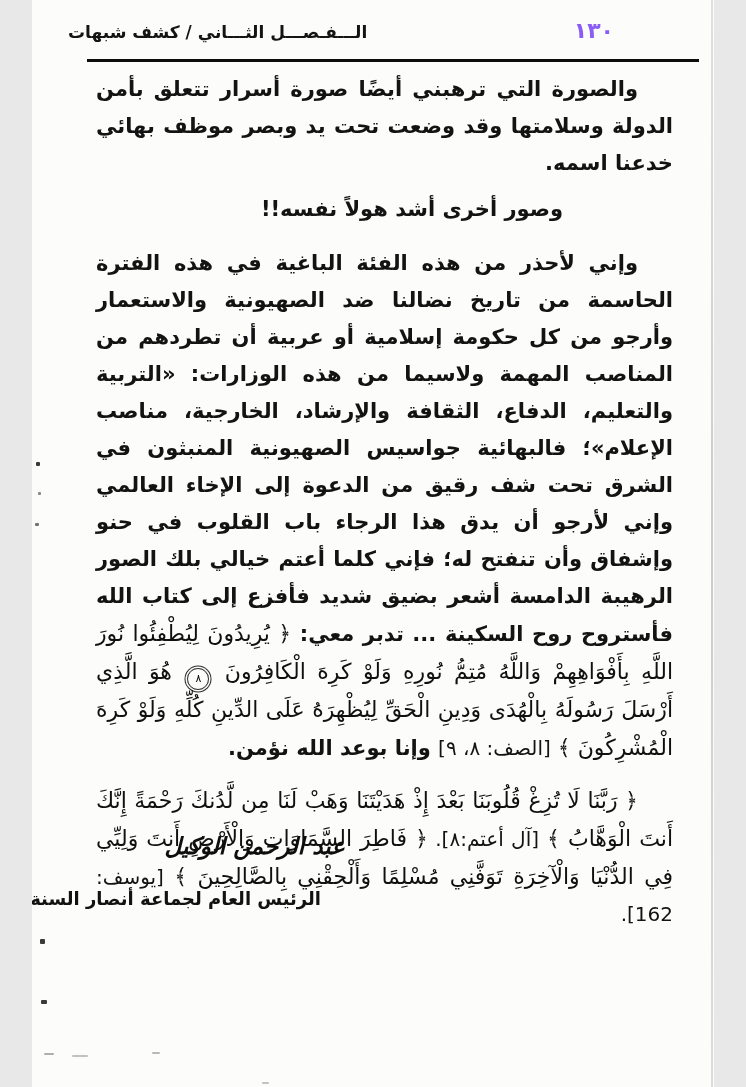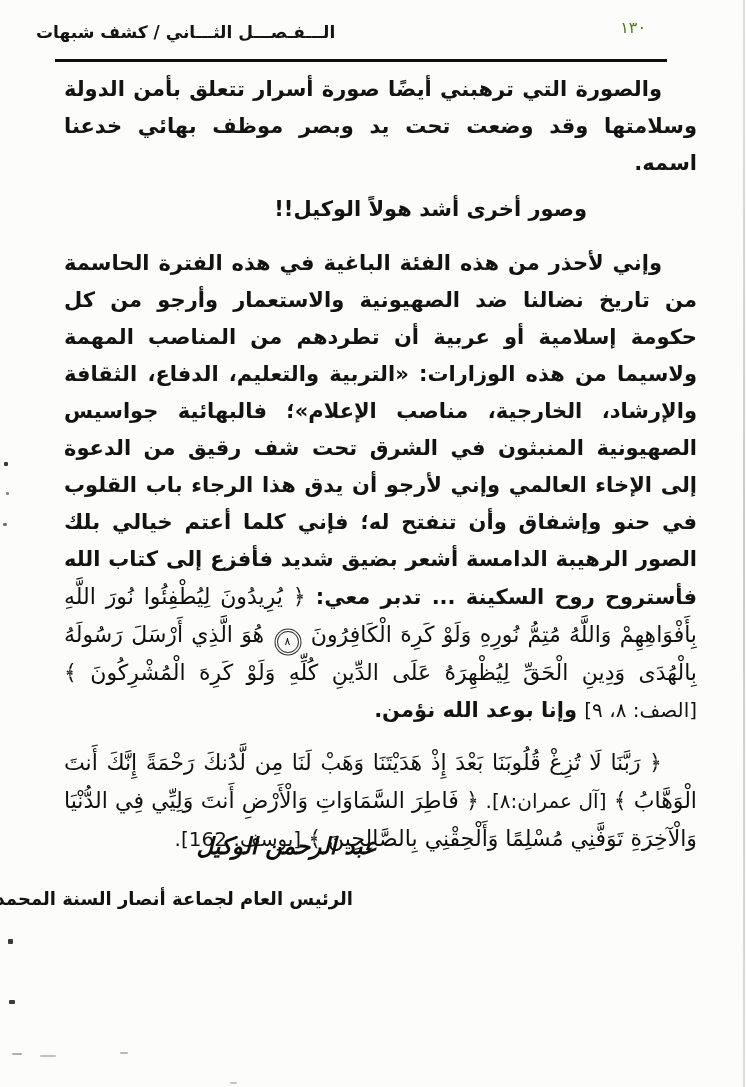--- a/index.html
+++ b/index.html
@@ -1,48 +1,48 @@
 <!DOCTYPE html>
 <html lang="ar"><head>
 <meta charset="utf-8">
 <style>
   html,body{margin:0;padding:0;background:#e8e8e8;}
   .page{
     position:relative;
-    width:746px;height:1087px;
+    width:682px;height:1087px;
     background:#fcfcfa;
     font-family:"DejaVu Sans", sans-serif;
     direction:rtl;
     overflow:hidden;
     color:#111;
     margin:0 auto;
   }
   
   .header-title{
     position:absolute;top:22px;left:36px;
     font-size:17px;font-weight:bold;
     white-space:nowrap;direction:rtl;
     color:#141414;
   }
   .page-number{
     position:absolute;top:18px;right:100px;
-    font-size:16px;font-weight:normal;
-    letter-spacing:2px;color:#4d7c0f;
+    font-size:22px;font-weight:bold;
+    letter-spacing:2px;color:#8b5cf6;
   }
   .header-rule{
     position:absolute;top:59px;left:55px;
     width:612px;height:3px;background:#0d0d0d;
   }
   
   .content{
     position:absolute;top:71px;right:41px;left:64px;
     direction:rtl;
   }
   .content p{
-    margin:0 8px 9px 0;
+    margin:0 0 9px 0;
     font-size:21px;line-height:37px;
     font-weight:bold;
     text-align:justify;
     text-indent:35px;
     color:#131313;
   }
   p.exclaim{
     text-indent:110px;
     text-align:right;
     margin-top:4px;margin-bottom:17px;
@@ -90,28 +90,28 @@
 
   <div class="header-title">الـــفـصـــل الثـــاني / كشف شبهات</div>
   <div class="page-number">١٣٠</div>
   <div class="header-rule"></div>
 
   <div class="content">
 
     <p>والصورة التي ترهبني أيضًا صورة أسرار تتعلق بأمن الدولة وسلامتها وقد وضعت تحت يد وبصر موظف بهائي خدعنا اسمه.</p>
 
 
-    <p class="exclaim">وصور أخرى أشد هولاً الوكيل!!</p>
+    <p class="exclaim">وصور أخرى أشد هولاً نفسه!!</p>
 
     <p>
       <span>وإني لأحذر من هذه الفئة الباغية في هذه الفترة الحاسمة من تاريخ نضالنا ضد الصهيونية والاستعمار وأرجو من كل حكومة إسلامية أو عربية أن تطردهم من المناصب المهمة ولاسيما من هذه الوزارات: «التربية والتعليم، الدفاع، الثقافة والإرشاد، الخارجية، مناصب الإعلام»؛ فالبهائية جواسيس الصهيونية المنبثون في الشرق تحت شف رقيق من الدعوة إلى الإخاء العالمي وإني لأرجو أن يدق هذا الرجاء باب القلوب في حنو وإشفاق وأن تنفتح له؛ فإني كلما أعتم خيالي بلك الصور الرهيبة الدامسة أشعر بضيق شديد فأفزع إلى كتاب الله فأستروح روح السكينة ... تدبر معي: </span><span class="quran">﴿ يُرِيدُونَ لِيُطْفِئُوا نُورَ اللَّهِ بِأَفْوَاهِهِمْ وَاللَّهُ مُتِمُّ نُورِهِ وَلَوْ كَرِهَ الْكَافِرُونَ </span><span class="aya">٨</span><span class="quran"> هُوَ الَّذِي أَرْسَلَ رَسُولَهُ بِالْهُدَى وَدِينِ الْحَقِّ لِيُظْهِرَهُ عَلَى الدِّينِ كُلِّهِ وَلَوْ كَرِهَ الْمُشْرِكُونَ ﴾ </span><span class="citation">[الصف: ٨، ٩]</span><span> وإنا بوعد الله نؤمن.</span>
     </p>
 
     <p class="quran-para">
-      <span class="quran">﴿ رَبَّنَا لَا تُزِغْ قُلُوبَنَا بَعْدَ إِذْ هَدَيْتَنَا وَهَبْ لَنَا مِن لَّدُنكَ رَحْمَةً إِنَّكَ أَنتَ الْوَهَّابُ ﴾ </span><span class="citation">[آل عمران:٨]. </span><span class="quran">﴿ فَاطِرَ السَّمَاوَاتِ وَالْأَرْضِ أَنتَ وَلِيِّي فِي الدُّنْيَا وَالْآخِرَةِ تَوَفَّنِي مُسْلِمًا وَأَلْحِقْنِي بِالصَّالِحِينَ ﴾ </span><span class="citation">[يوسف: 162].</span>
+      <span class="quran">﴿ رَبَّنَا لَا تُزِغْ قُلُوبَنَا بَعْدَ إِذْ هَدَيْتَنَا وَهَبْ لَنَا مِن لَّدُنكَ رَحْمَةً إِنَّكَ أَنتَ الْوَهَّابُ ﴾ </span><span class="citation">[آل أعتم:٨]. </span><span class="quran">﴿ فَاطِرَ السَّمَاوَاتِ وَالْأَرْضِ أَنتَ وَلِيِّي فِي الدُّنْيَا وَالْآخِرَةِ تَوَفَّنِي مُسْلِمًا وَأَلْحِقْنِي بِالصَّالِحِينَ ﴾ </span><span class="citation">[يوسف: 162].</span>
     </p>
 
   </div>
 
   <div class="sig-name">عبد الرحمن الوكيل</div>
   <div class="sig-title">الرئيس العام لجماعة أنصار السنة المحمدية</div>
 
   <div class="scan-edge"></div>
   <div class="speck" style="left:4px;top:462px;width:4px;height:4px;"></div>
   <div class="speck" style="left:6px;top:492px;width:3px;height:3px;opacity:.6;"></div>

